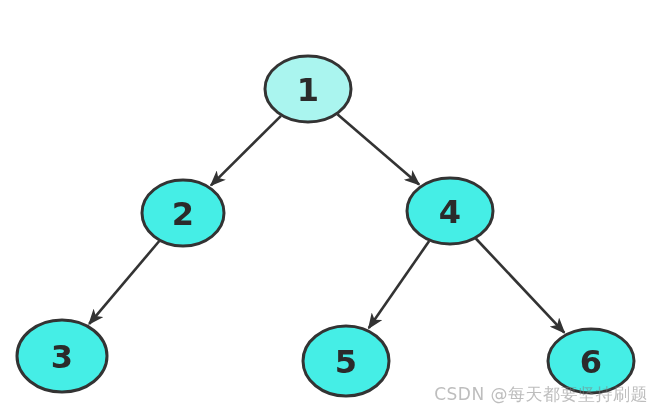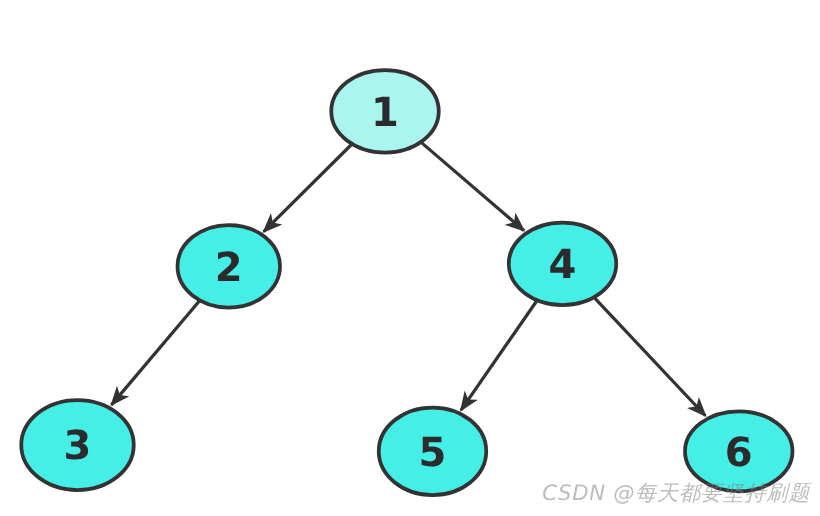--- a/index.html
+++ b/index.html
@@ -30,21 +30,20 @@
     position: absolute;
     top: 383px;
     right: 8px;
     font-size: 17px;
     letter-spacing: 0.5px;
     color: rgba(128, 128, 128, 0.52);
     white-space: nowrap;
     pointer-events: none;
     z-index: 5;
     font-family: "DejaVu Sans", "Liberation Sans", sans-serif;
-    font-style: italic;
   }
 </style>
 </head>
 <body>
 
 <div class="stage">
   <svg class="tree" width="656" height="413" viewBox="0 0 656 413" xmlns="http://www.w3.org/2000/svg">
     <defs>
       <marker id="arrowhead" markerUnits="userSpaceOnUse" markerWidth="17" markerHeight="13" refX="14.5" refY="6.5" orient="auto">
         <path d="M0,0 L16,6.5 L0,13 L4.2,6.5 Z" fill="#333333"></path>

